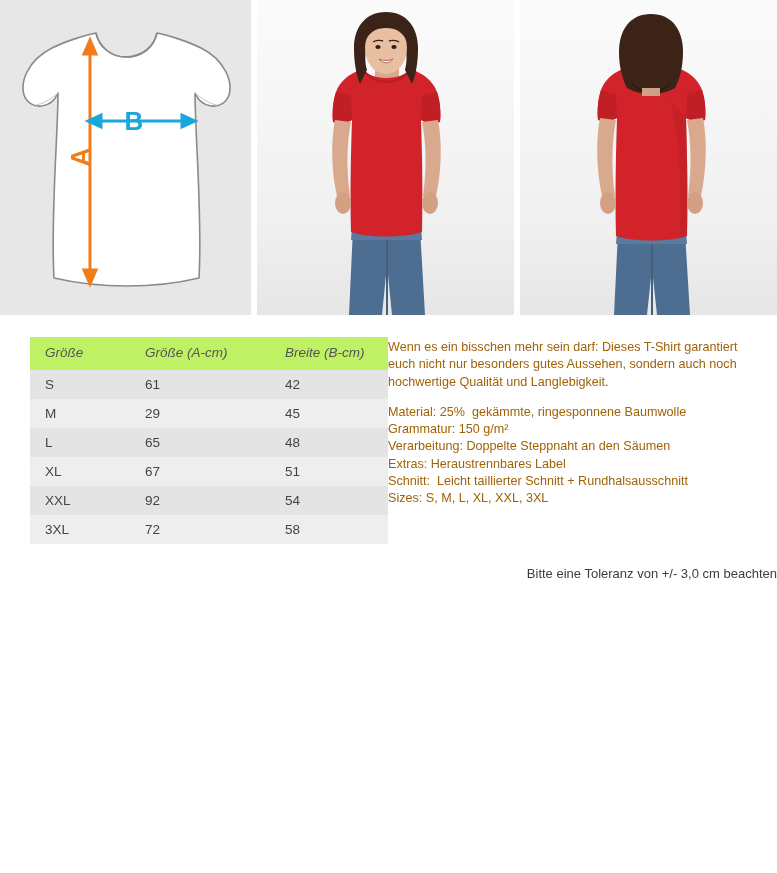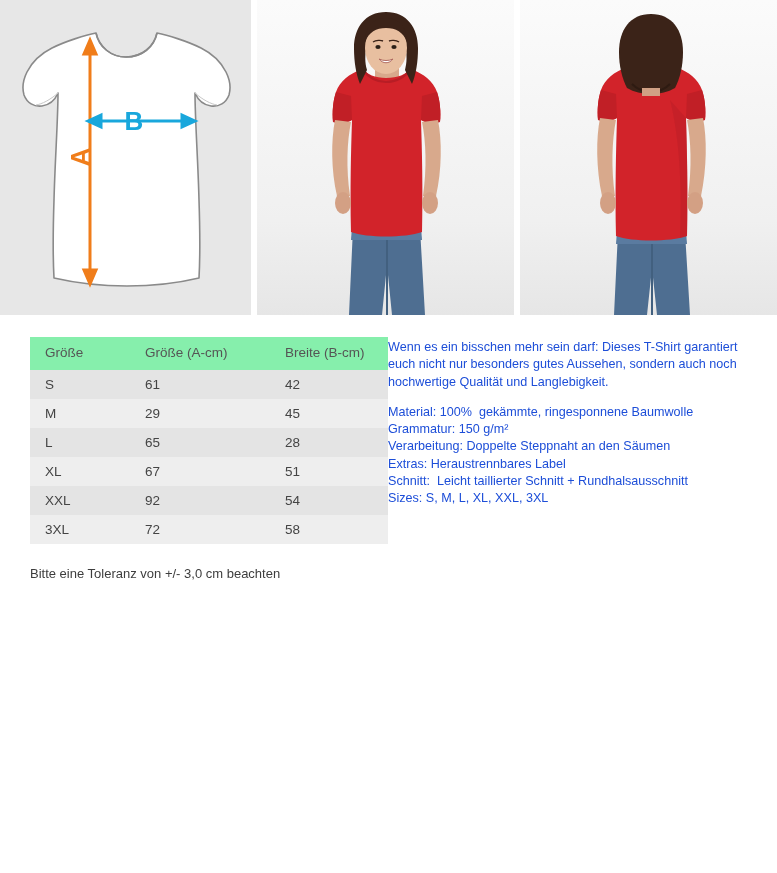--- a/index.html
+++ b/index.html
@@ -80,45 +80,47 @@
     color: #555555;
     padding: 8px 0 10px 15px;
     font-size: 13.5px;
   }
   table.size-table td {
     padding: 7px 0 7px 15px;
     font-size: 13.5px;
     color: #444444;
   }
   table.size-table thead tr {
-    background: #86efac;
+    background: #bef264;
+    font-style: italic;
   }
   table.size-table tbody tr {
     background: #eeeeee;
   }
   table.size-table tbody tr.alt {
     background: #e4e4e4;
   }
   table.size-table col.c1 { width: 100px; }
   table.size-table col.c2 { width: 140px; }
   table.size-table col.c3 { width: 118px; }
 
   .tolerance {
     padding: 22px 0 0 30px;
     font-size: 13px;
     color: #3d3d3d;
+    text-align: right;
   }
 
   .desc {
     width: 389px;
     padding: 2px 20px 0 0;
     box-sizing: border-box;
     font-size: 12.6px;
     line-height: 1.37;
-    color: #1d4ed8;
+    color: #a16207;
   }
   .desc p {
     margin: 0;
   }
   .desc .gap {
     height: 13px;
   }
   .desc .line {
     white-space: pre;
   }
@@ -286,21 +288,21 @@
             <td>42</td>
           </tr>
           <tr>
             <td>M</td>
             <td>29</td>
             <td>45</td>
           </tr>
           <tr class="alt">
             <td>L</td>
             <td>65</td>
-            <td>28</td>
+            <td>48</td>
           </tr>
           <tr>
             <td>XL</td>
             <td>67</td>
             <td>51</td>
           </tr>
           <tr class="alt">
             <td>XXL</td>
             <td>92</td>
             <td>54</td>
@@ -310,21 +312,21 @@
             <td>72</td>
             <td>58</td>
           </tr>
         </tbody>
       </table>
     </div>
 
     <div class="desc">
       <p>Wenn es ein bisschen mehr sein darf: Dieses T-Shirt garantiert euch nicht nur besonders gutes Aussehen, sondern auch noch hochwertige Qualität und Langlebigkeit.</p>
       <div class="gap"></div>
-      <p class="line">Material: 100%  gekämmte, ringesponnene Baumwolle</p>
+      <p class="line">Material: 25%  gekämmte, ringesponnene Baumwolle</p>
       <p class="line">Grammatur: 150 g/m²</p>
       <p class="line">Verarbeitung: Doppelte Steppnaht an den Säumen</p>
       <p class="line">Extras: Heraustrennbares Label</p>
       <p class="line">Schnitt:  Leicht taillierter Schnitt + Rundhalsausschnitt</p>
       <p class="line">Sizes: S, M, L, XL, XXL, 3XL</p>
     </div>
   </div>
 
   <div class="tolerance">Bitte eine Toleranz von +/- 3,0 cm beachten</div>
 

